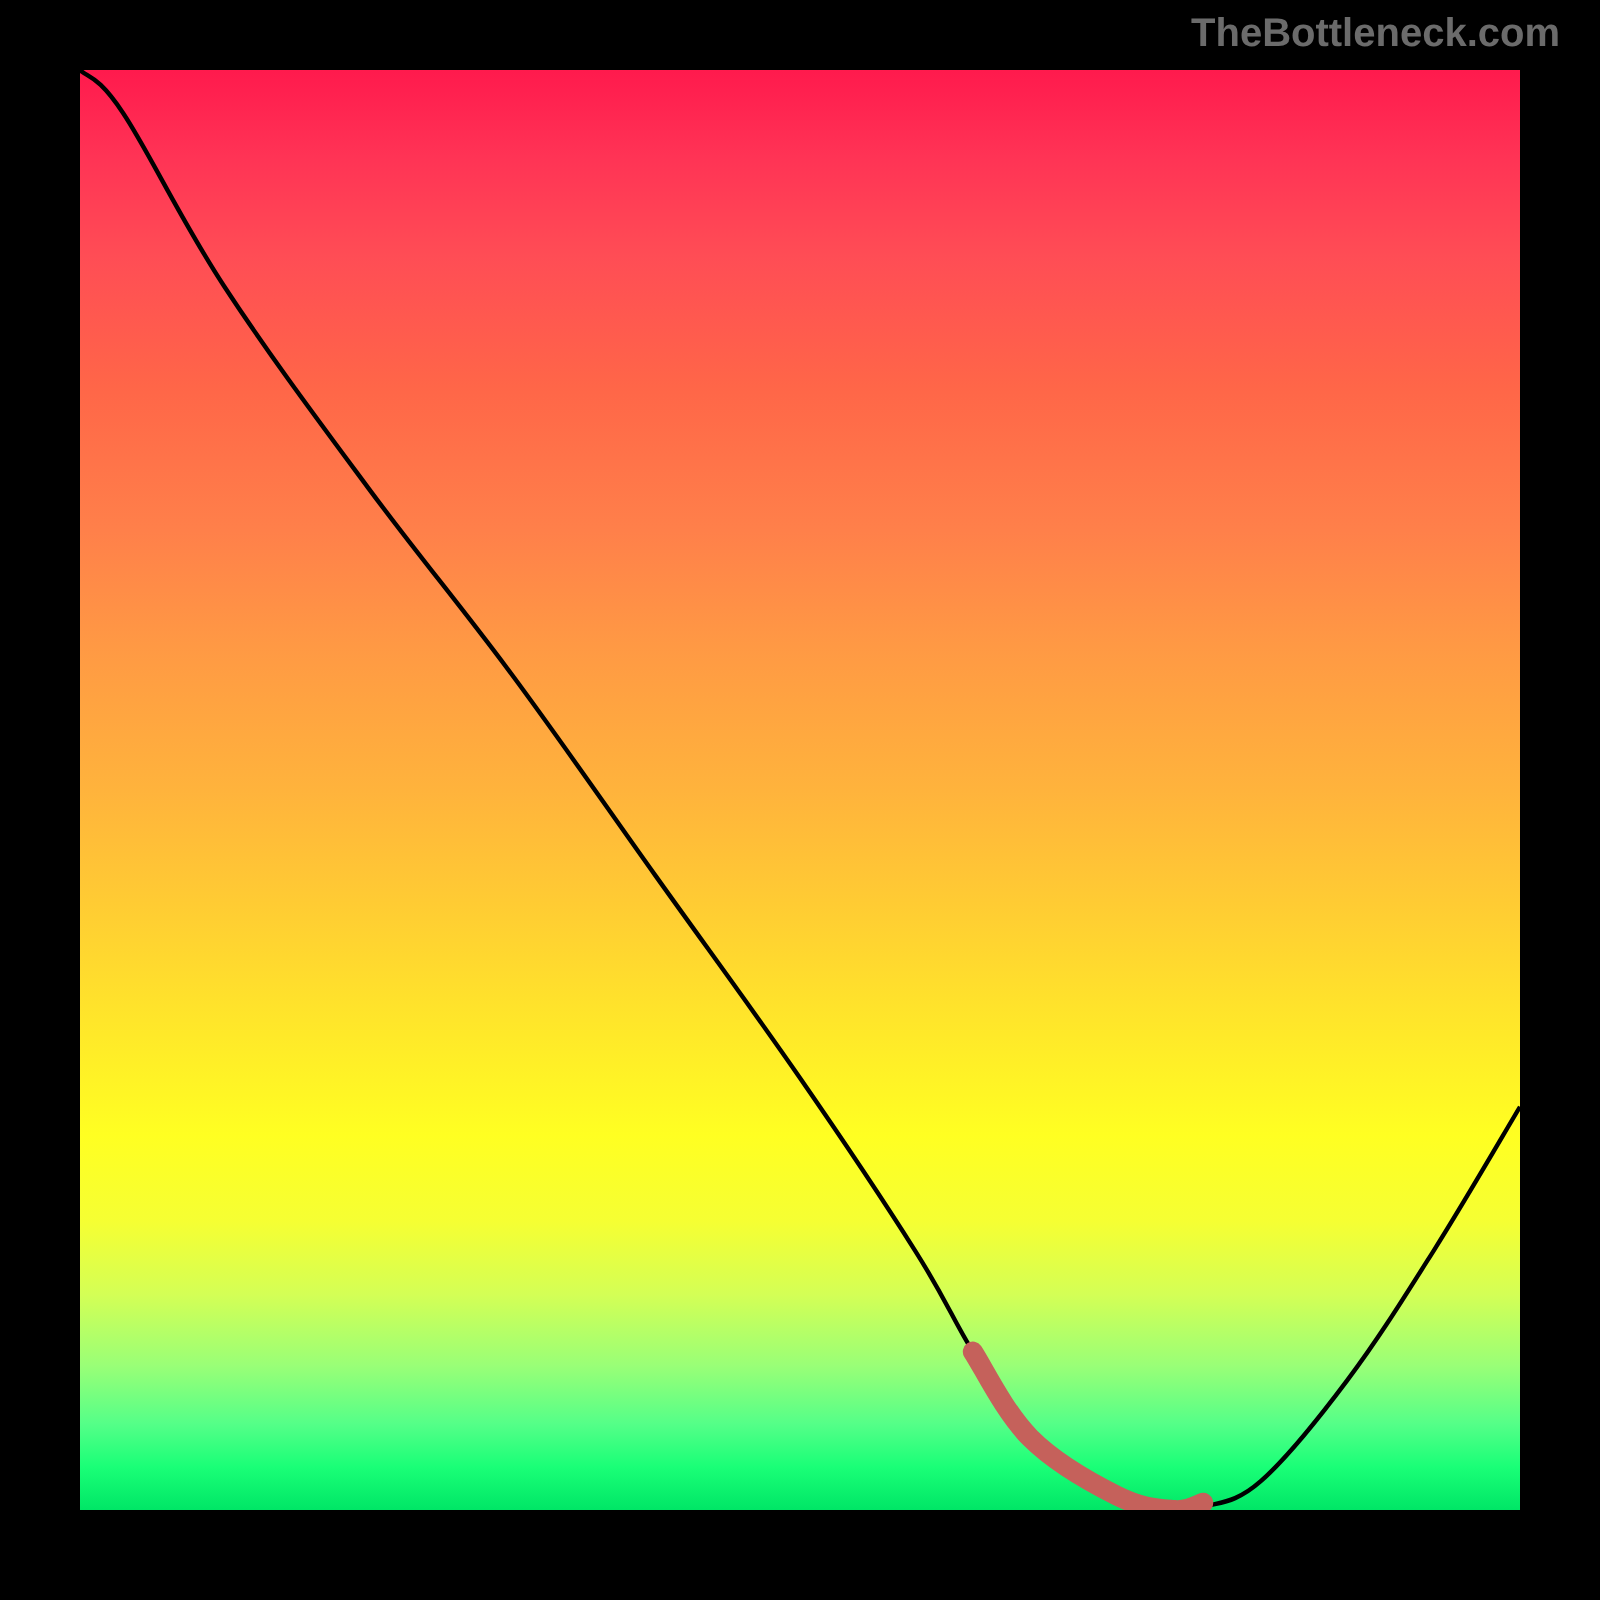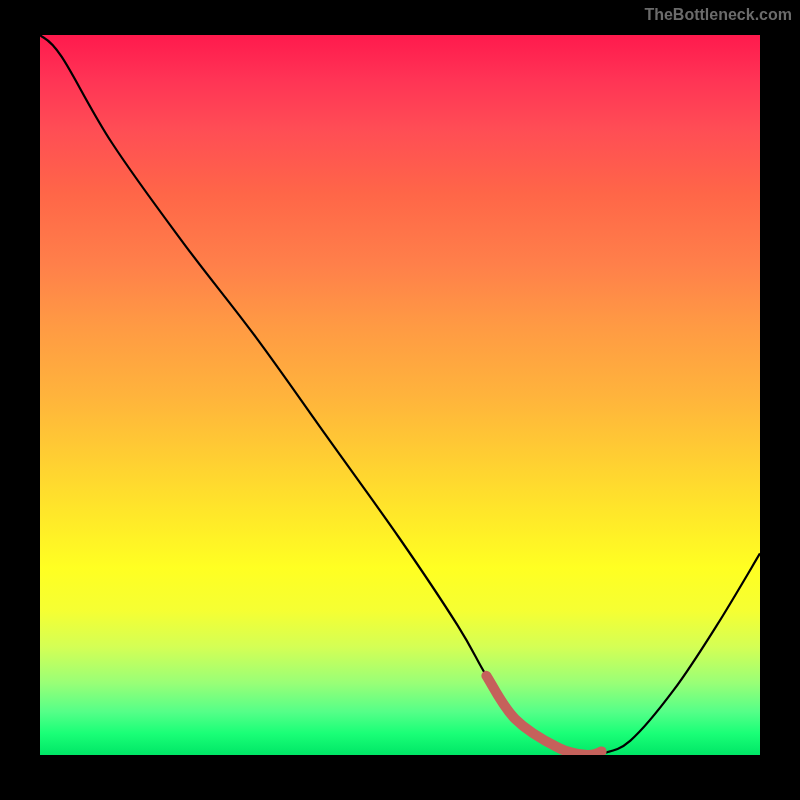--- a/index.html
+++ b/index.html
@@ -7,22 +7,22 @@
     width: 800px;
     height: 800px;
     background: #000;
     position: relative;
     font-family: Arial, sans-serif;
     overflow: hidden;
   }
   .attribution {
     position: absolute;
     top: 6px;
-    right: 8px;
-    font-size: 16px;
+    right: 20px;
+    font-size: 20px;
     font-weight: bold;
     color: #6b6b6b;
     z-index: 10;
   }
   .plot-area {
     position: absolute;
     left: 40px;
     top: 35px;
     width: 720px;
     height: 720px;

